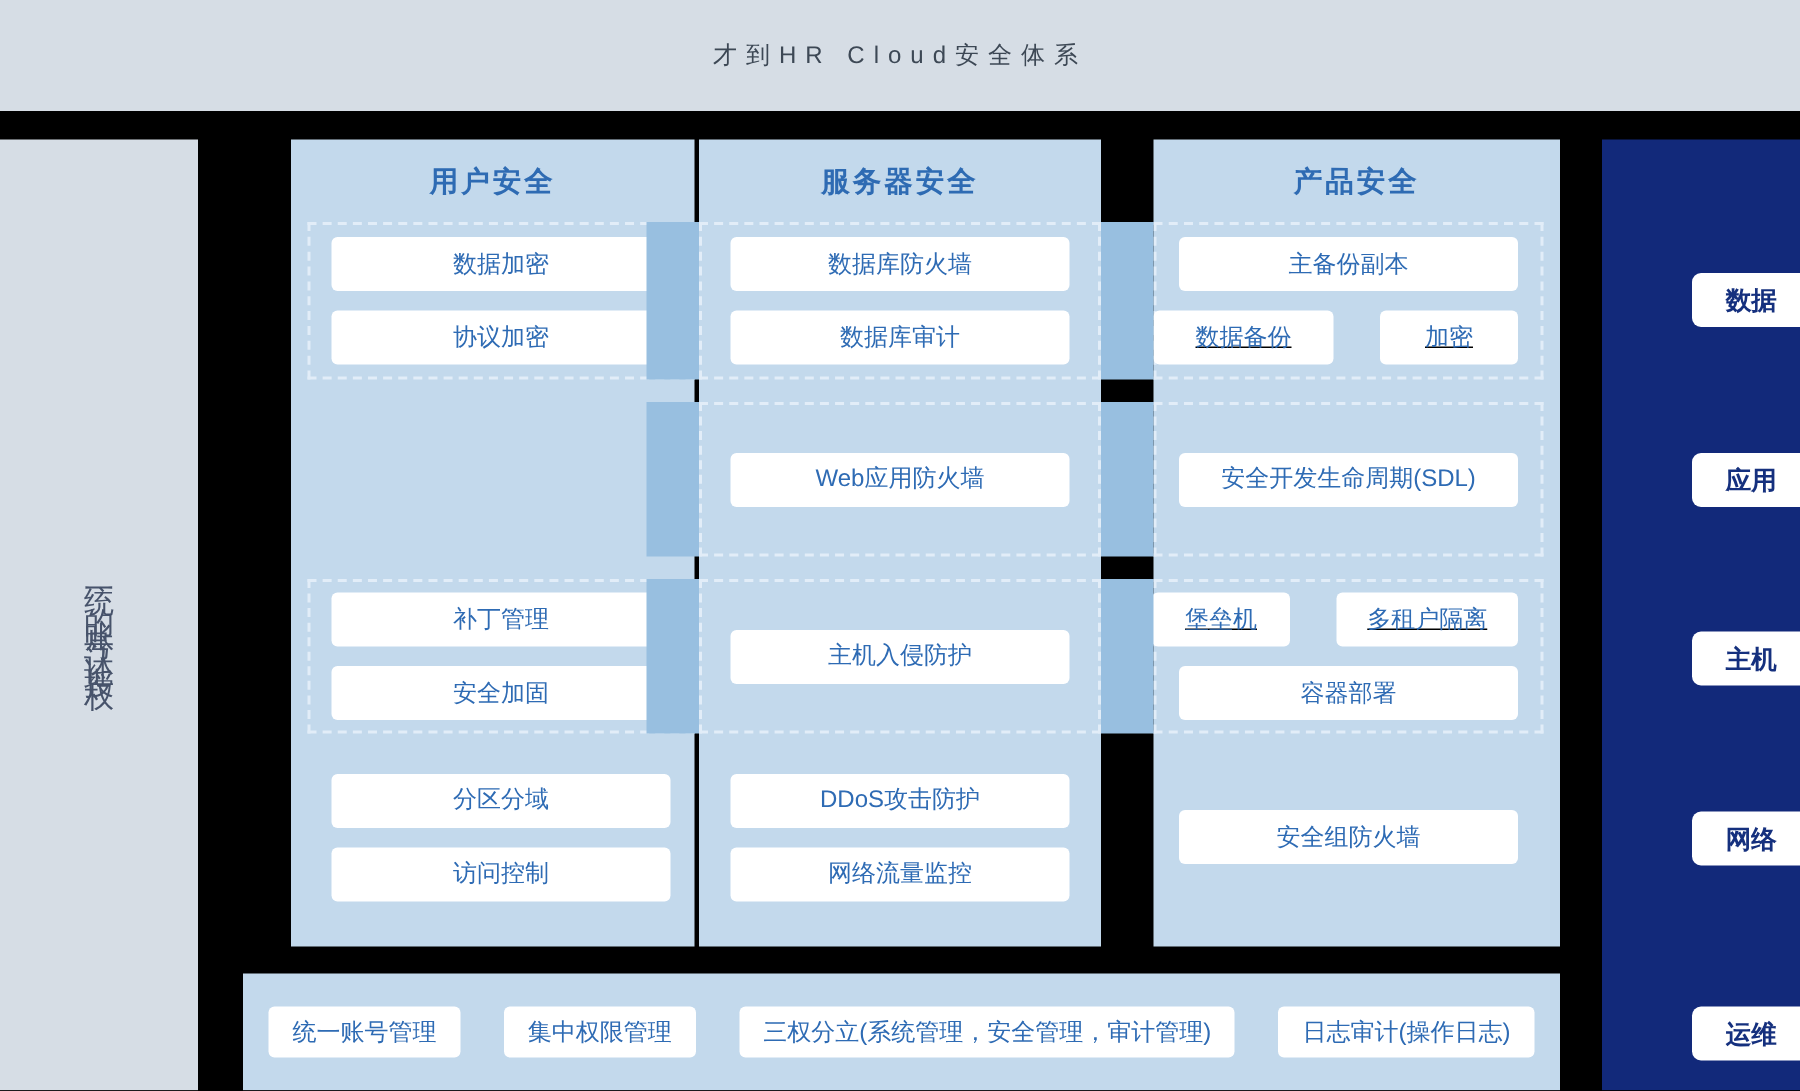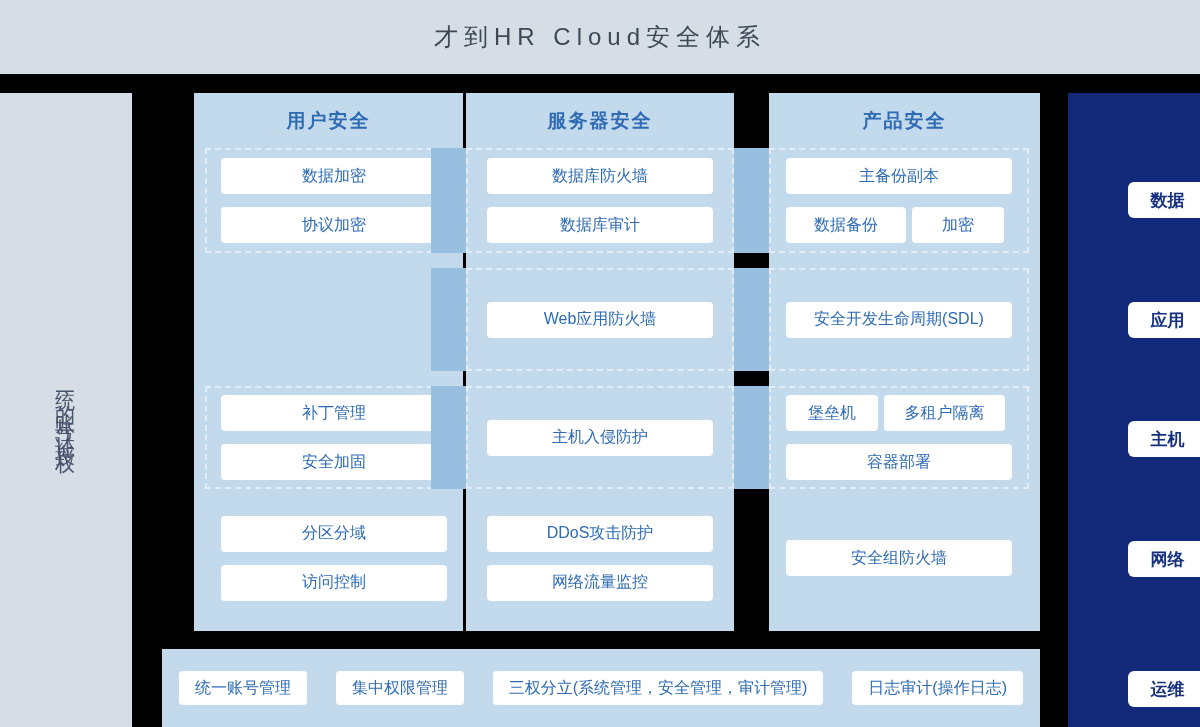--- a/index.html
+++ b/index.html
@@ -3,21 +3,21 @@
 <meta charset="utf-8">
 <style>
   html,body{margin:0;padding:0;background:#000;}
   #stage{
     position:relative;width:1200px;height:727px;background:#000;overflow:hidden;
     font-family:"Liberation Sans",sans-serif;
   }
   
   .header{position:absolute;left:0;top:0;width:1200px;height:74px;background:#d6dde5;
     display:flex;align-items:center;justify-content:center;}
-  .header .title{font-size:24px;letter-spacing:6px;color:#3d4855;font-weight:500;}
+  .header .title{font-size:16px;letter-spacing:6px;color:#3d4855;font-weight:500;}
   
   .left-sidebar{position:absolute;left:0;top:93px;width:132px;height:634px;background:#d6dde5;
     display:flex;align-items:center;justify-content:center;}
   .vtext{writing-mode:vertical-lr;text-orientation:upright;font-size:20px;letter-spacing:8px;
     color:#47536b;font-weight:500;}
   
   .column{position:absolute;top:93px;height:538px;background:#c3d9ec;}
   #col-user{left:162px;width:269px;margin-left:32px;}
   #col-server{left:466px;width:268px;}
   #col-product{left:769px;width:271px;}
@@ -29,21 +29,21 @@
   .b1{top:55px;height:105px;}
   .b2{top:175px;height:103px;}
   .b3{top:293px;height:103px;}
   .b4{top:412px;height:106px;}
   .inset-l{left:11px;right:0;}
   .inset-none{left:0;right:0;}
   .inset-r{left:0;right:11px;}
   .node{width:226px;height:36px;background:#fff;border-radius:4px;color:#2e6bb4;
     font-size:16px;font-weight:500;display:flex;align-items:center;justify-content:center;
     box-sizing:border-box;white-space:nowrap;}
-  .split-row{display:flex;gap:6px;width:226px;justify-content:flex-start;}
+  .split-row{display:flex;gap:31px;width:226px;justify-content:flex-end;text-decoration:underline;}
   .split-row .node{width:auto;flex:1;}
   .node.w120{flex:0 0 120px;}
   .node.w92{flex:0 0 92px;}
   .node.w124{flex:0 0 121px;}
   
   .bridge{position:absolute;width:35px;background:#98bfe0;}
   .bx1{left:431px;} .bx2{left:734px;}
   .by1{top:148px;height:105px;}
   .by2{top:268px;height:103px;}
   .by3{top:386px;height:103px;}

